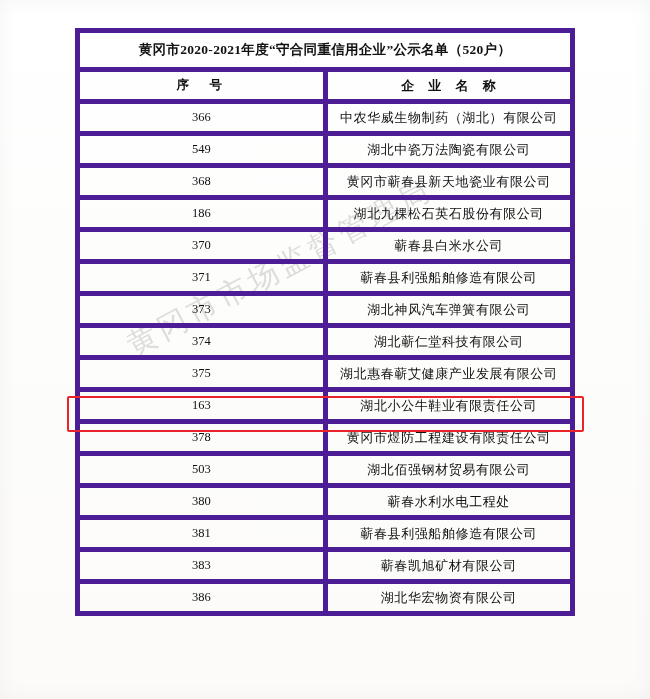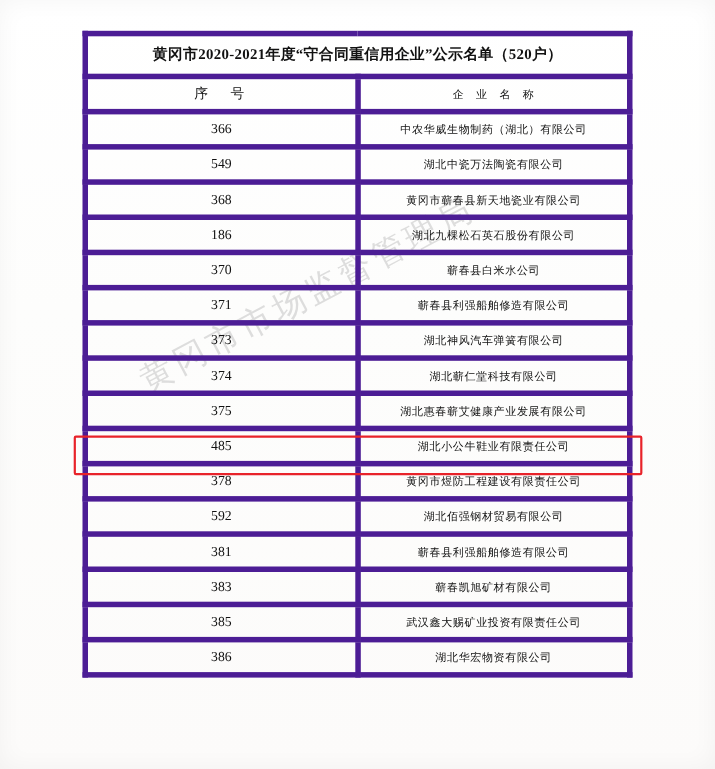--- a/index.html
+++ b/index.html
@@ -76,33 +76,33 @@
   td.title-cell {
     height: 34px;
     font-size: 13.5px;
     font-weight: bold;
     letter-spacing: 0.3px;
   }
 
   td.head-cell {
     height: 32px;
     font-size: 14px;
-    font-weight: normal;
+    font-weight: bold;
     letter-spacing: 4px;
   }
 
   td.num {
     width: 72px;
     height: 27px;
     font-size: 12.5px;
   }
 
   td.name {
     height: 27px;
-    font-size: 10px;
+    font-size: 13px;
     letter-spacing: 0.6px;
   }
 
   
   .highlight-box {
     position: absolute;
     border: 2px solid #e8232a;
     border-radius: 2px;
     pointer-events: none;
     box-sizing: border-box;
@@ -163,42 +163,42 @@
         </tr>
         <tr>
           <td class="num">374</td>
           <td class="name">湖北蕲仁堂科技有限公司</td>
         </tr>
         <tr>
           <td class="num">375</td>
           <td class="name">湖北惠春蕲艾健康产业发展有限公司</td>
         </tr>
         <tr>
-          <td class="num">485</td>
+          <td class="num">163</td>
           <td class="name">湖北小公牛鞋业有限责任公司</td>
         </tr>
         <tr>
           <td class="num">378</td>
           <td class="name">黄冈市煜防工程建设有限责任公司</td>
         </tr>
         <tr>
-          <td class="num">592</td>
+          <td class="num">503</td>
           <td class="name">湖北佰强钢材贸易有限公司</td>
+        </tr>
+        <tr>
+          <td class="num">380</td>
+          <td class="name">蕲春水利水电工程处</td>
         </tr>
         <tr>
           <td class="num">381</td>
           <td class="name">蕲春县利强船舶修造有限公司</td>
         </tr>
         <tr>
           <td class="num">383</td>
           <td class="name">蕲春凯旭矿材有限公司</td>
-        </tr>
-        <tr>
-          <td class="num">385</td>
-          <td class="name">武汉鑫大赐矿业投资有限责任公司</td>
         </tr>
         <tr>
           <td class="num">386</td>
           <td class="name">湖北华宏物资有限公司</td>
         </tr>
 
       </tbody>
     </table>
   </div>
 

